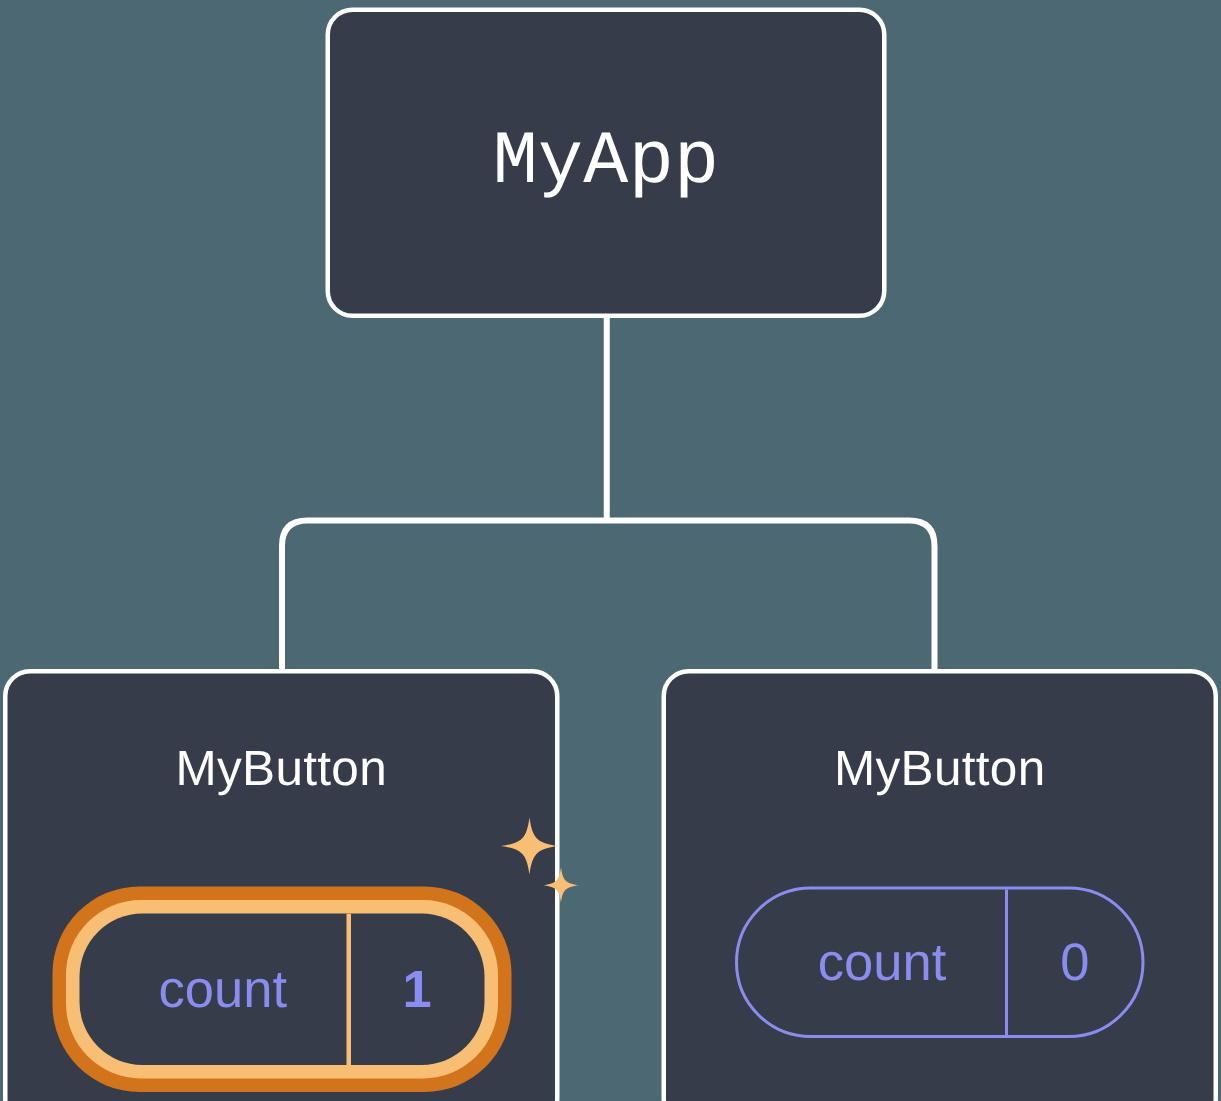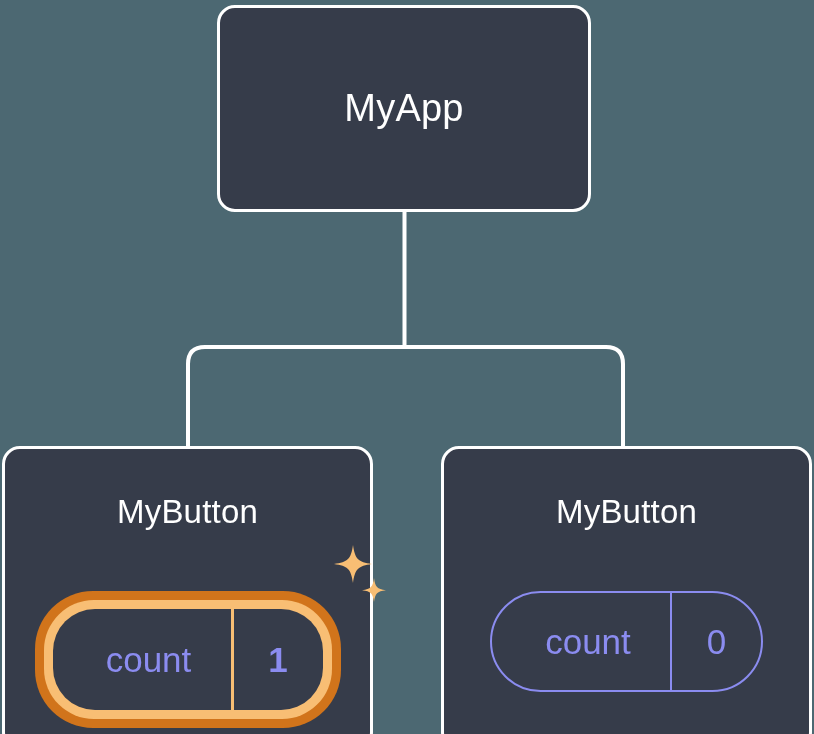--- a/index.html
+++ b/index.html
@@ -50,21 +50,22 @@
 
   
   #node-root {
     left: 217px;
     top: 5px;
     width: 374px;
     height: 207px;
     justify-content: center;
   }
   #node-root .node-title {
-    font-size: 38px;
+    font-size: 50px;
+    font-family: Liberation Mono, monospace;
   }
 
   
   .node-child {
     top: 446px;
     height: 304px;
     padding-top: 46px;
   }
   .node-child .node-title {
     font-size: 33px;

